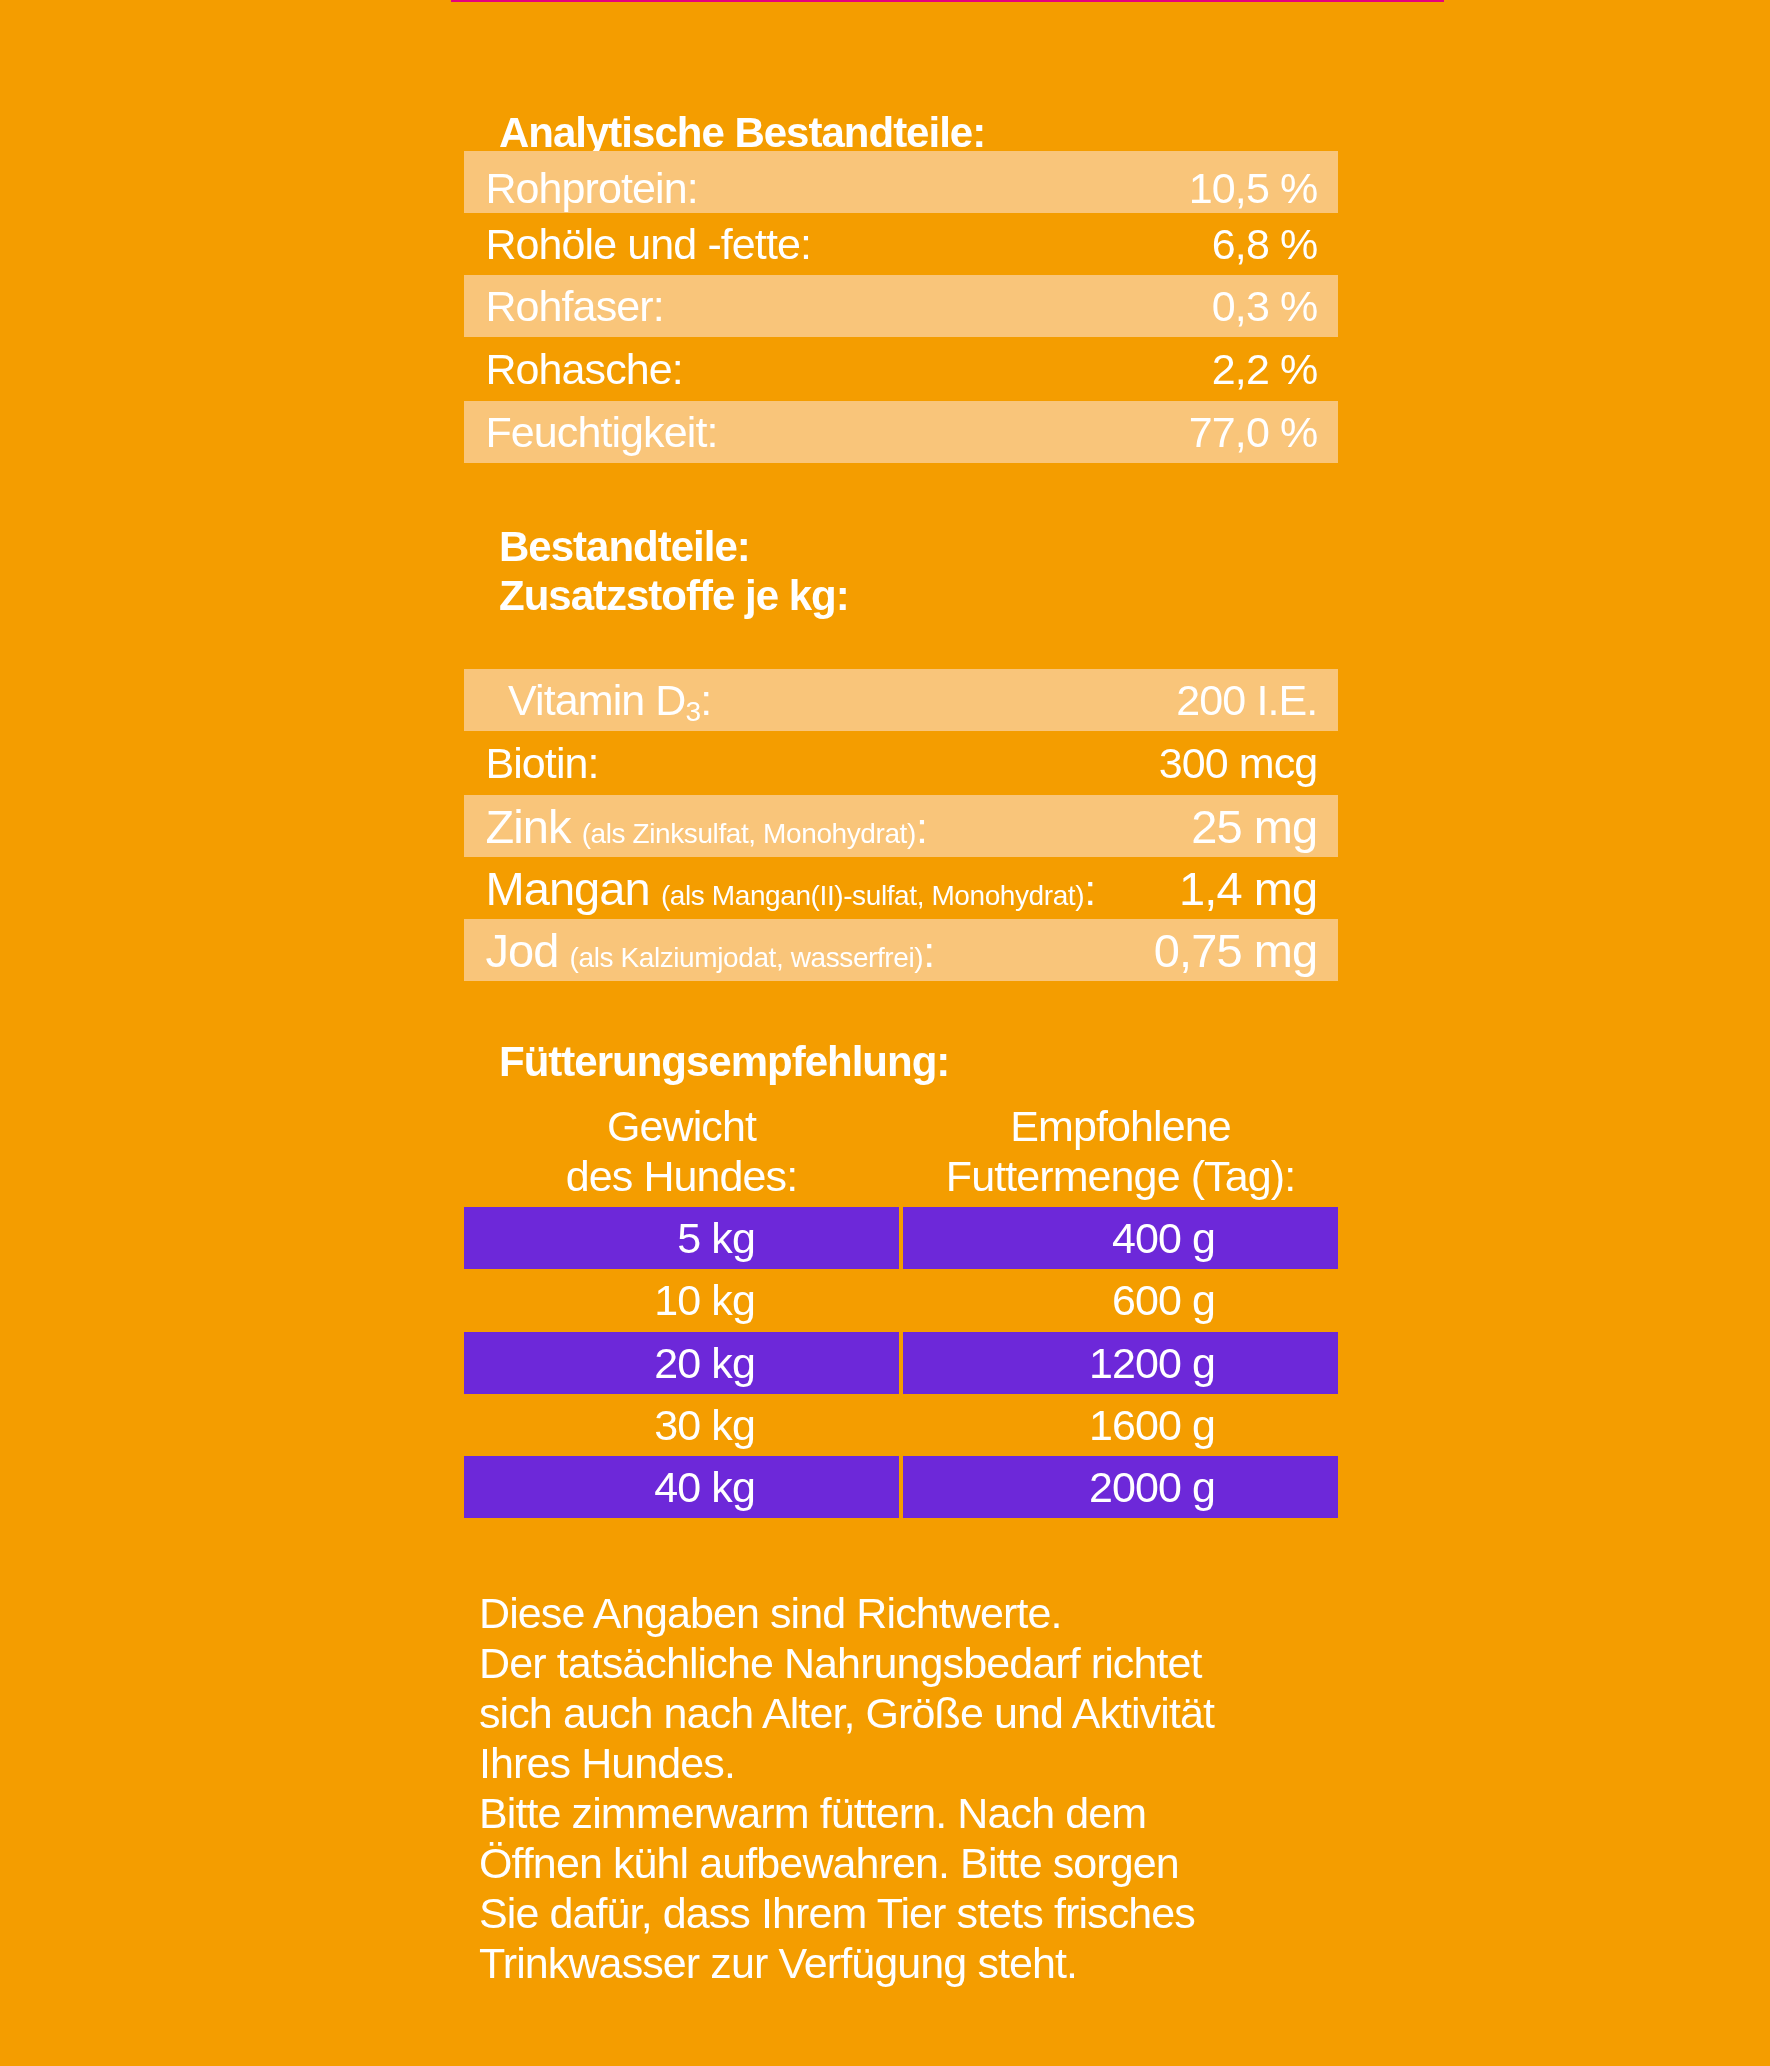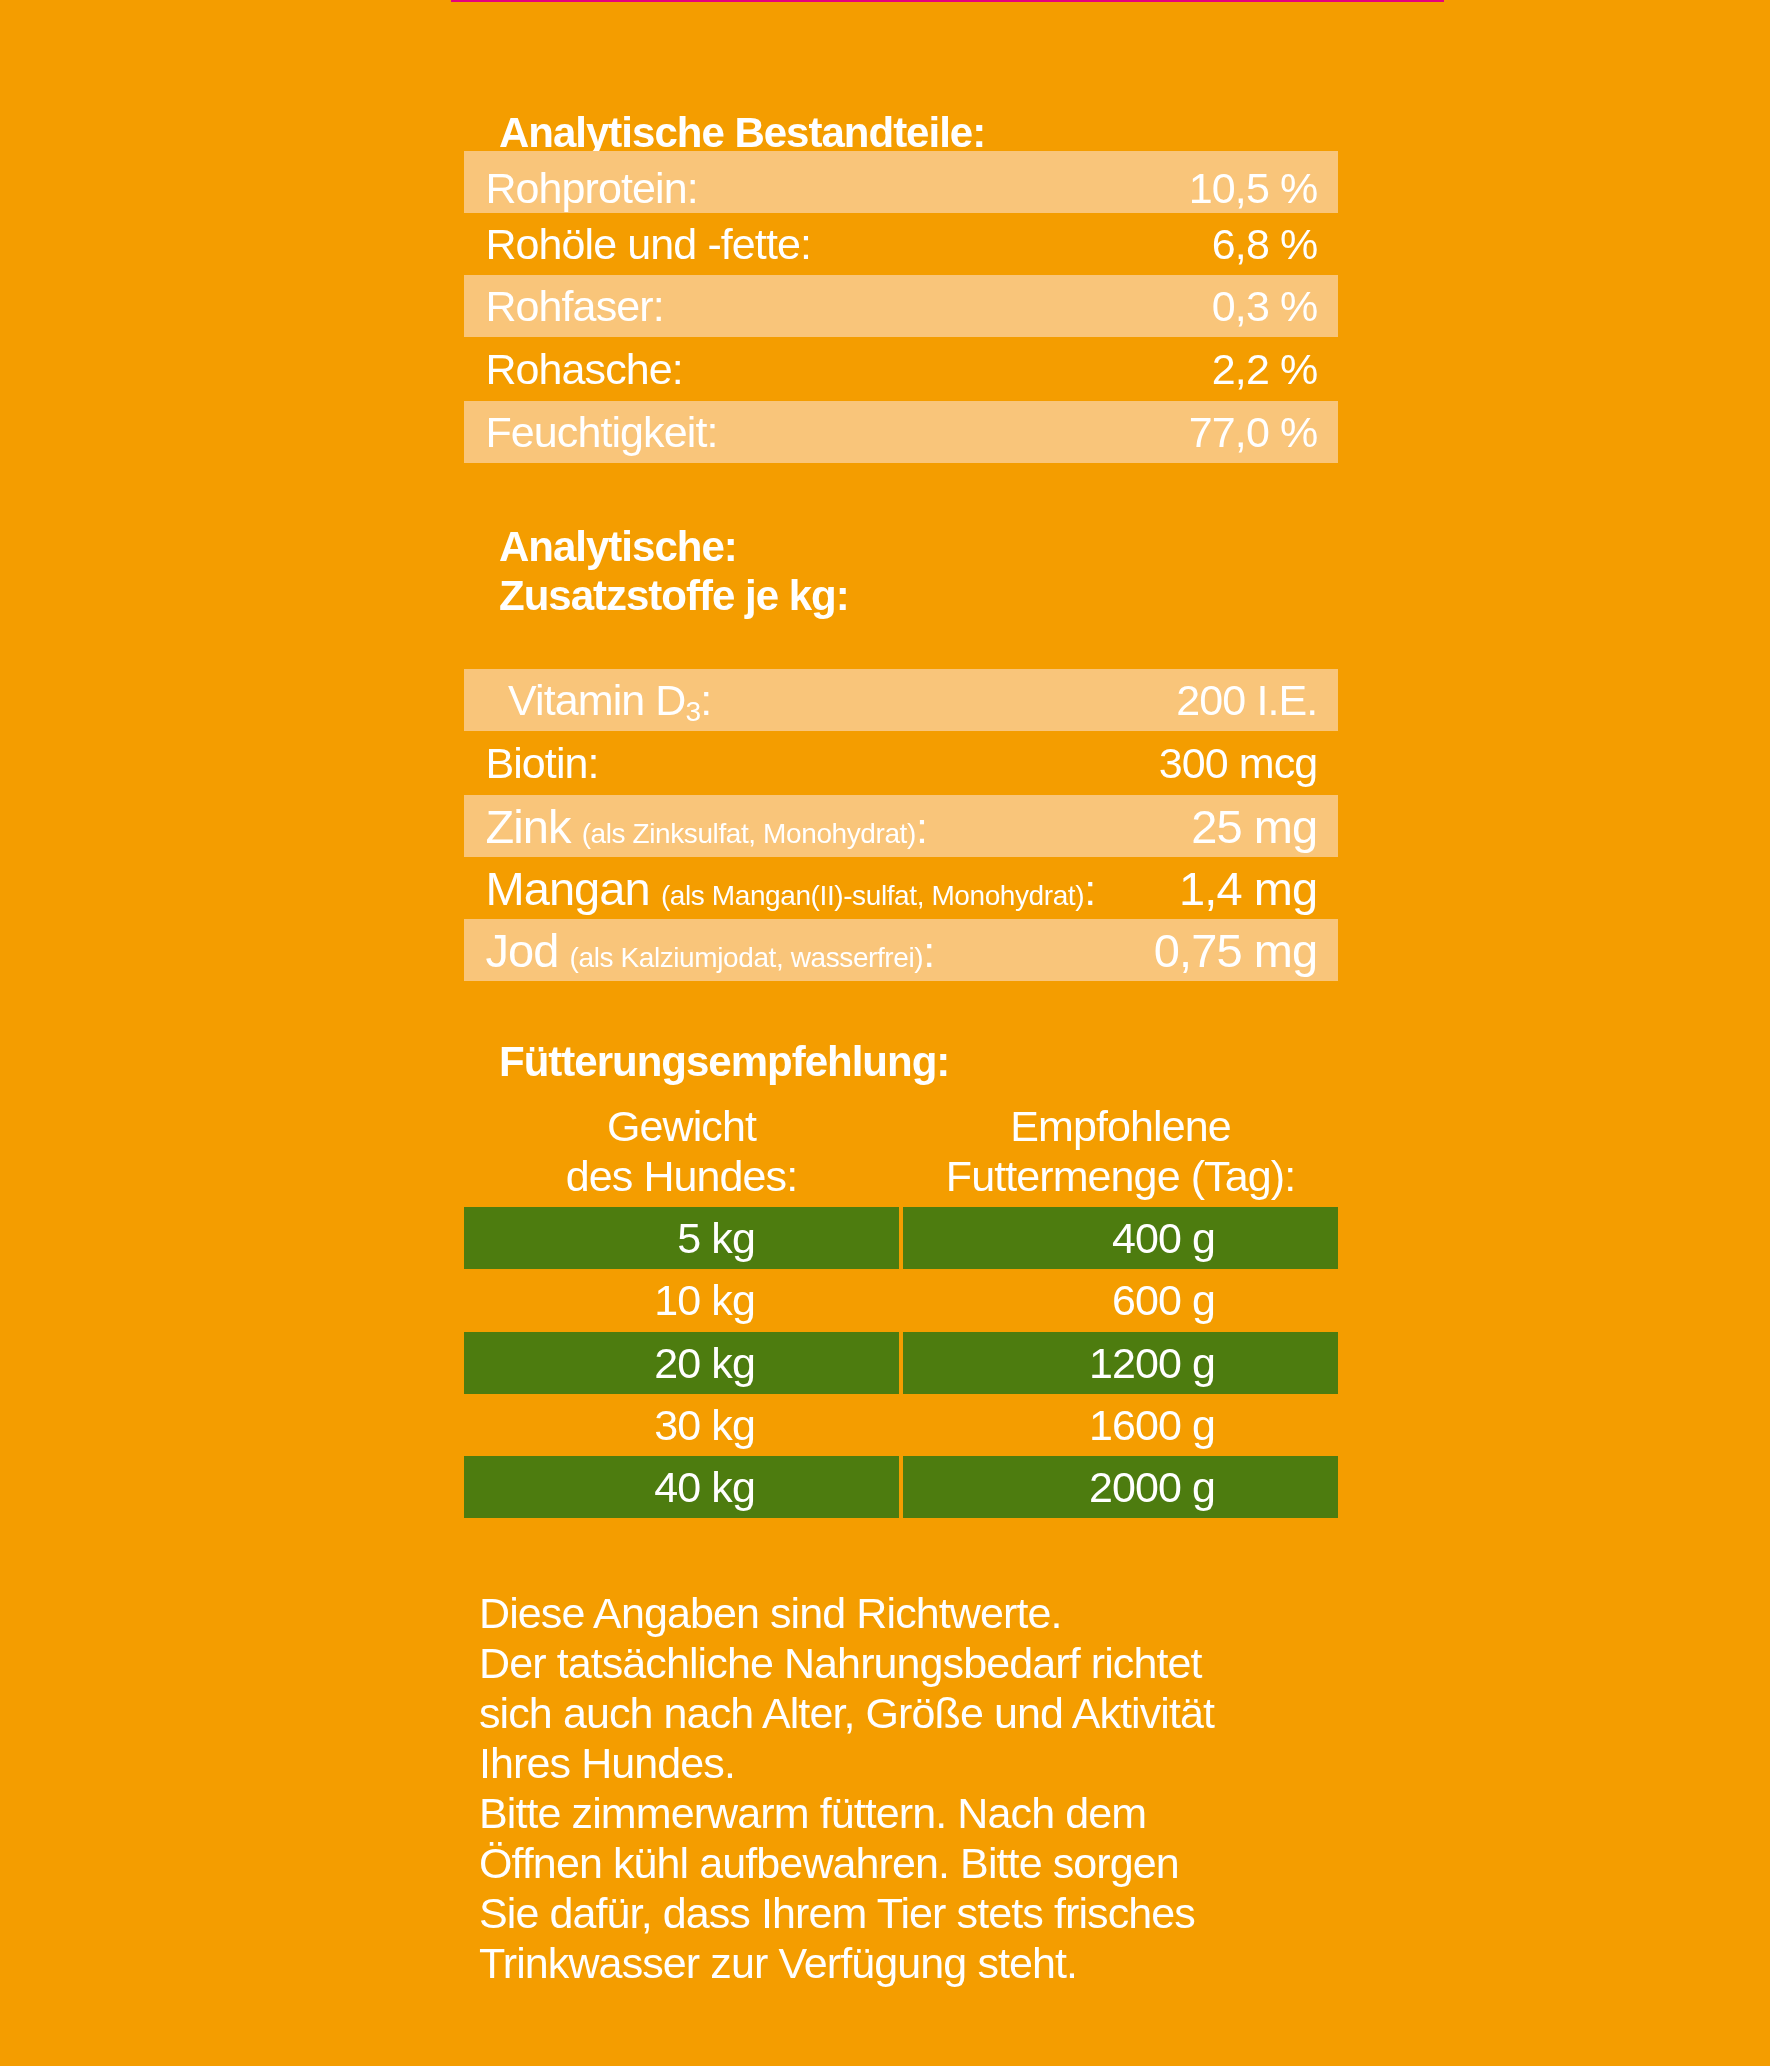--- a/index.html
+++ b/index.html
@@ -33,21 +33,21 @@
     text-align: center; white-space: nowrap;
   }
   .thead div { display: block; }
   .trow { position: absolute; left: 464px; width: 874px; height: 62px; }
   .cell {
     position: absolute; top: 0; height: 62px; box-sizing: border-box;
     font-size: 43px; letter-spacing: -0.9px; line-height: 62px; white-space: nowrap;
   }
   .cell.left { left: 0; width: 435px; }
   .cell.right { left: 439px; width: 435px; }
-  .trow.band .cell { background: #4d7c0f; }
+  .trow.band .cell { background: #6d28d9; }
   .cell span { position: absolute; top: 0; }
   .cell.left span { right: 144px; }
   .cell.right span { right: 123px; }
   .para {
     position: absolute; left: 465px; top: 1574px; width: 885px; margin: 14px;
     font-size: 43px; letter-spacing: -0.9px; line-height: 50px;
   }
   .para div { white-space: nowrap; }
 </style>
 </head>
@@ -72,21 +72,21 @@
 <div class="row" style="top:338px;">
   <span class="label">Rohasche:</span>
   <span class="value">2,2 %</span>
 </div>
 <div class="row band" style="top:401px;gap:24px;">
   <span class="label">Feuchtigkeit:</span>
   <span class="value">77,0 %</span>
 </div>
 
 <h2 class="heading" style="top:508px;">
-  <div>Analytische:</div>
+  <div>Bestandteile:</div>
   <div>Zusatzstoffe je kg:</div>
 </h2>
 
 <div class="row band" style="top:669px;padding-left:44px;">
   <span class="label"><span>Vitamin D</span><sub class="sub">3</sub><span>:</span></span>
   <span class="value">200 I.E.</span>
 </div>
 <div class="row" style="top:732px;">
   <span class="label">Biotin:</span>
   <span class="value">300 mcg</span>

